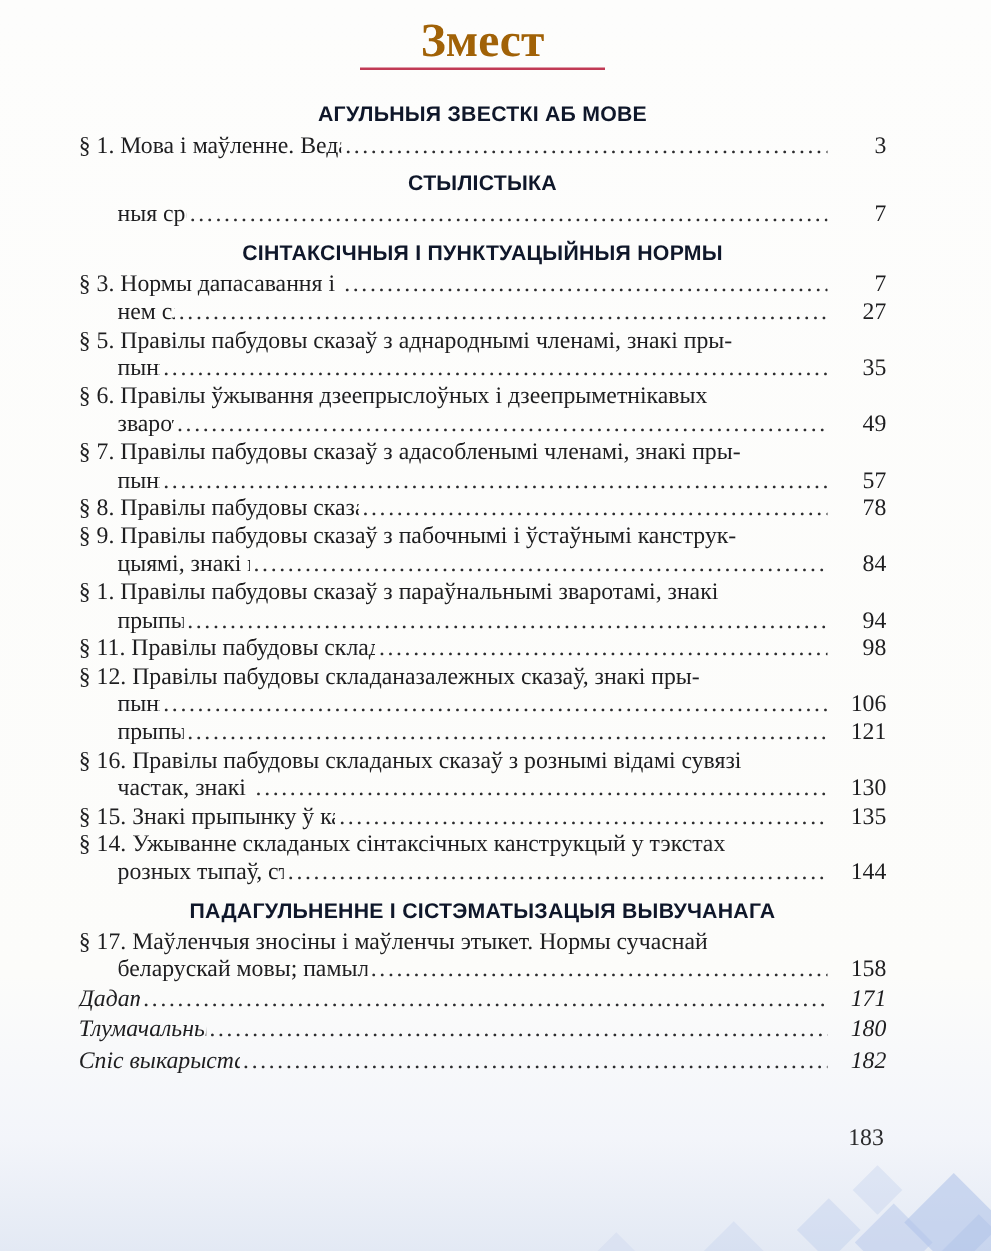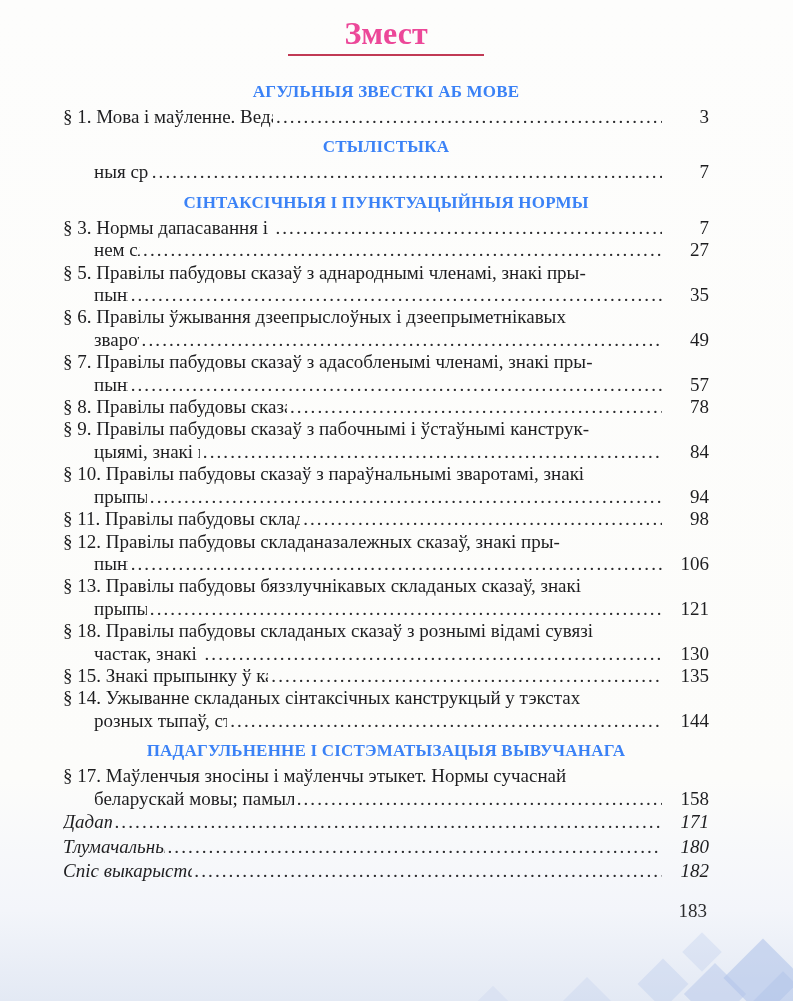--- a/index.html
+++ b/index.html
@@ -4,27 +4,27 @@
 <style>
   html,body { margin:0; padding:0; }
   body {
     width:793px; height:1001px; position:relative; overflow:hidden;
     background:linear-gradient(180deg,#fdfdfc 0%,#fcfcfa 78%,#f3f5fa 91%,#e3e9f4 100%);
     font-family:"Liberation Serif","DejaVu Serif",serif;
     color:#1e1e20;
   }
   .page-inner { position:absolute; left:63px; top:16px; width:646px; }
 
-  .title { text-align:center; color:#ec4899; font-size:32px; font-weight:bold; line-height:34px; }
+  .title { text-align:center; color:#a16207; font-size:38px; font-weight:bold; line-height:34px; }
   .title-rule { width:196px; height:2px; background:#c13a55; margin:4px auto 0; }
 
   .toc { margin-top:25px; }
   .h {
-    font-family:Liberation Serif, serif;
-    font-weight:bold; color:#3b82f6; font-size:17px; line-height:21px;
+    font-family:Liberation Sans, sans-serif;
+    font-weight:bold; color:#0f172a; font-size:17px; line-height:21px;
     text-align:center; margin:8px 0 4px; letter-spacing:.2px;
   }
   .toc > .h:first-child { margin-top:0; }
 
   .ln { display:flex; align-items:baseline; line-height:22.4px; font-size:19px; white-space:nowrap; }
   .ln.c { padding-left:31px; }
   .ln .t { flex:0 1 auto; overflow:hidden; }
   .dots { flex:1 1 auto; overflow:hidden; margin:0 9px 0 3px; letter-spacing:2.1px; color:#2c2c2e; }
   .dots::after { content:"......................................................................................................................."; }
   .pg { flex:0 0 38px; text-align:right; }
@@ -115,21 +115,21 @@
     <div class="ln">
       <span class="t">§ 9. Правілы пабудовы сказаў з пабочнымі і ўстаўнымі канструк-</span>
     </div>
     <div class="ln c">
       <span class="t">цыямі, знакі прыпынку</span>
       <span class="dots"></span>
       <span class="pg">84</span>
     </div>
 
     <div class="ln">
-      <span class="t">§ 10. Правілы пабудовы сказаў з параўнальнымі зваротамі, знакі</span>
+      <span class="t">§ 1. Правілы пабудовы сказаў з параўнальнымі зваротамі, знакі</span>
     </div>
     <div class="ln c">
       <span class="t">прыпынку</span>
       <span class="dots"></span>
       <span class="pg">94</span>
     </div>
 
     <div class="ln">
       <span class="t">§ 11. Правілы пабудовы складаназлучаных сказаў, знакі прыпынку</span>
       <span class="dots"></span>
@@ -138,31 +138,28 @@
 
     <div class="ln">
       <span class="t">§ 12. Правілы пабудовы складаназалежных сказаў, знакі пры-</span>
     </div>
     <div class="ln c">
       <span class="t">пынку</span>
       <span class="dots"></span>
       <span class="pg">106</span>
     </div>
 
-    <div class="ln">
-      <span class="t">§ 13. Правілы пабудовы бяззлучнікавых складаных сказаў, знакі</span>
-    </div>
     <div class="ln c">
       <span class="t">прыпынку</span>
       <span class="dots"></span>
       <span class="pg">121</span>
     </div>
 
     <div class="ln">
-      <span class="t">§ 18. Правілы пабудовы складаных сказаў з рознымі відамі сувязі</span>
+      <span class="t">§ 16. Правілы пабудовы складаных сказаў з рознымі відамі сувязі</span>
     </div>
     <div class="ln c">
       <span class="t">частак, знакі прыпынку</span>
       <span class="dots"></span>
       <span class="pg">130</span>
     </div>
 
     <div class="ln">
       <span class="t">§ 15. Знакі прыпынку ў канструкцыях з чужой мовай</span>
       <span class="dots"></span>

